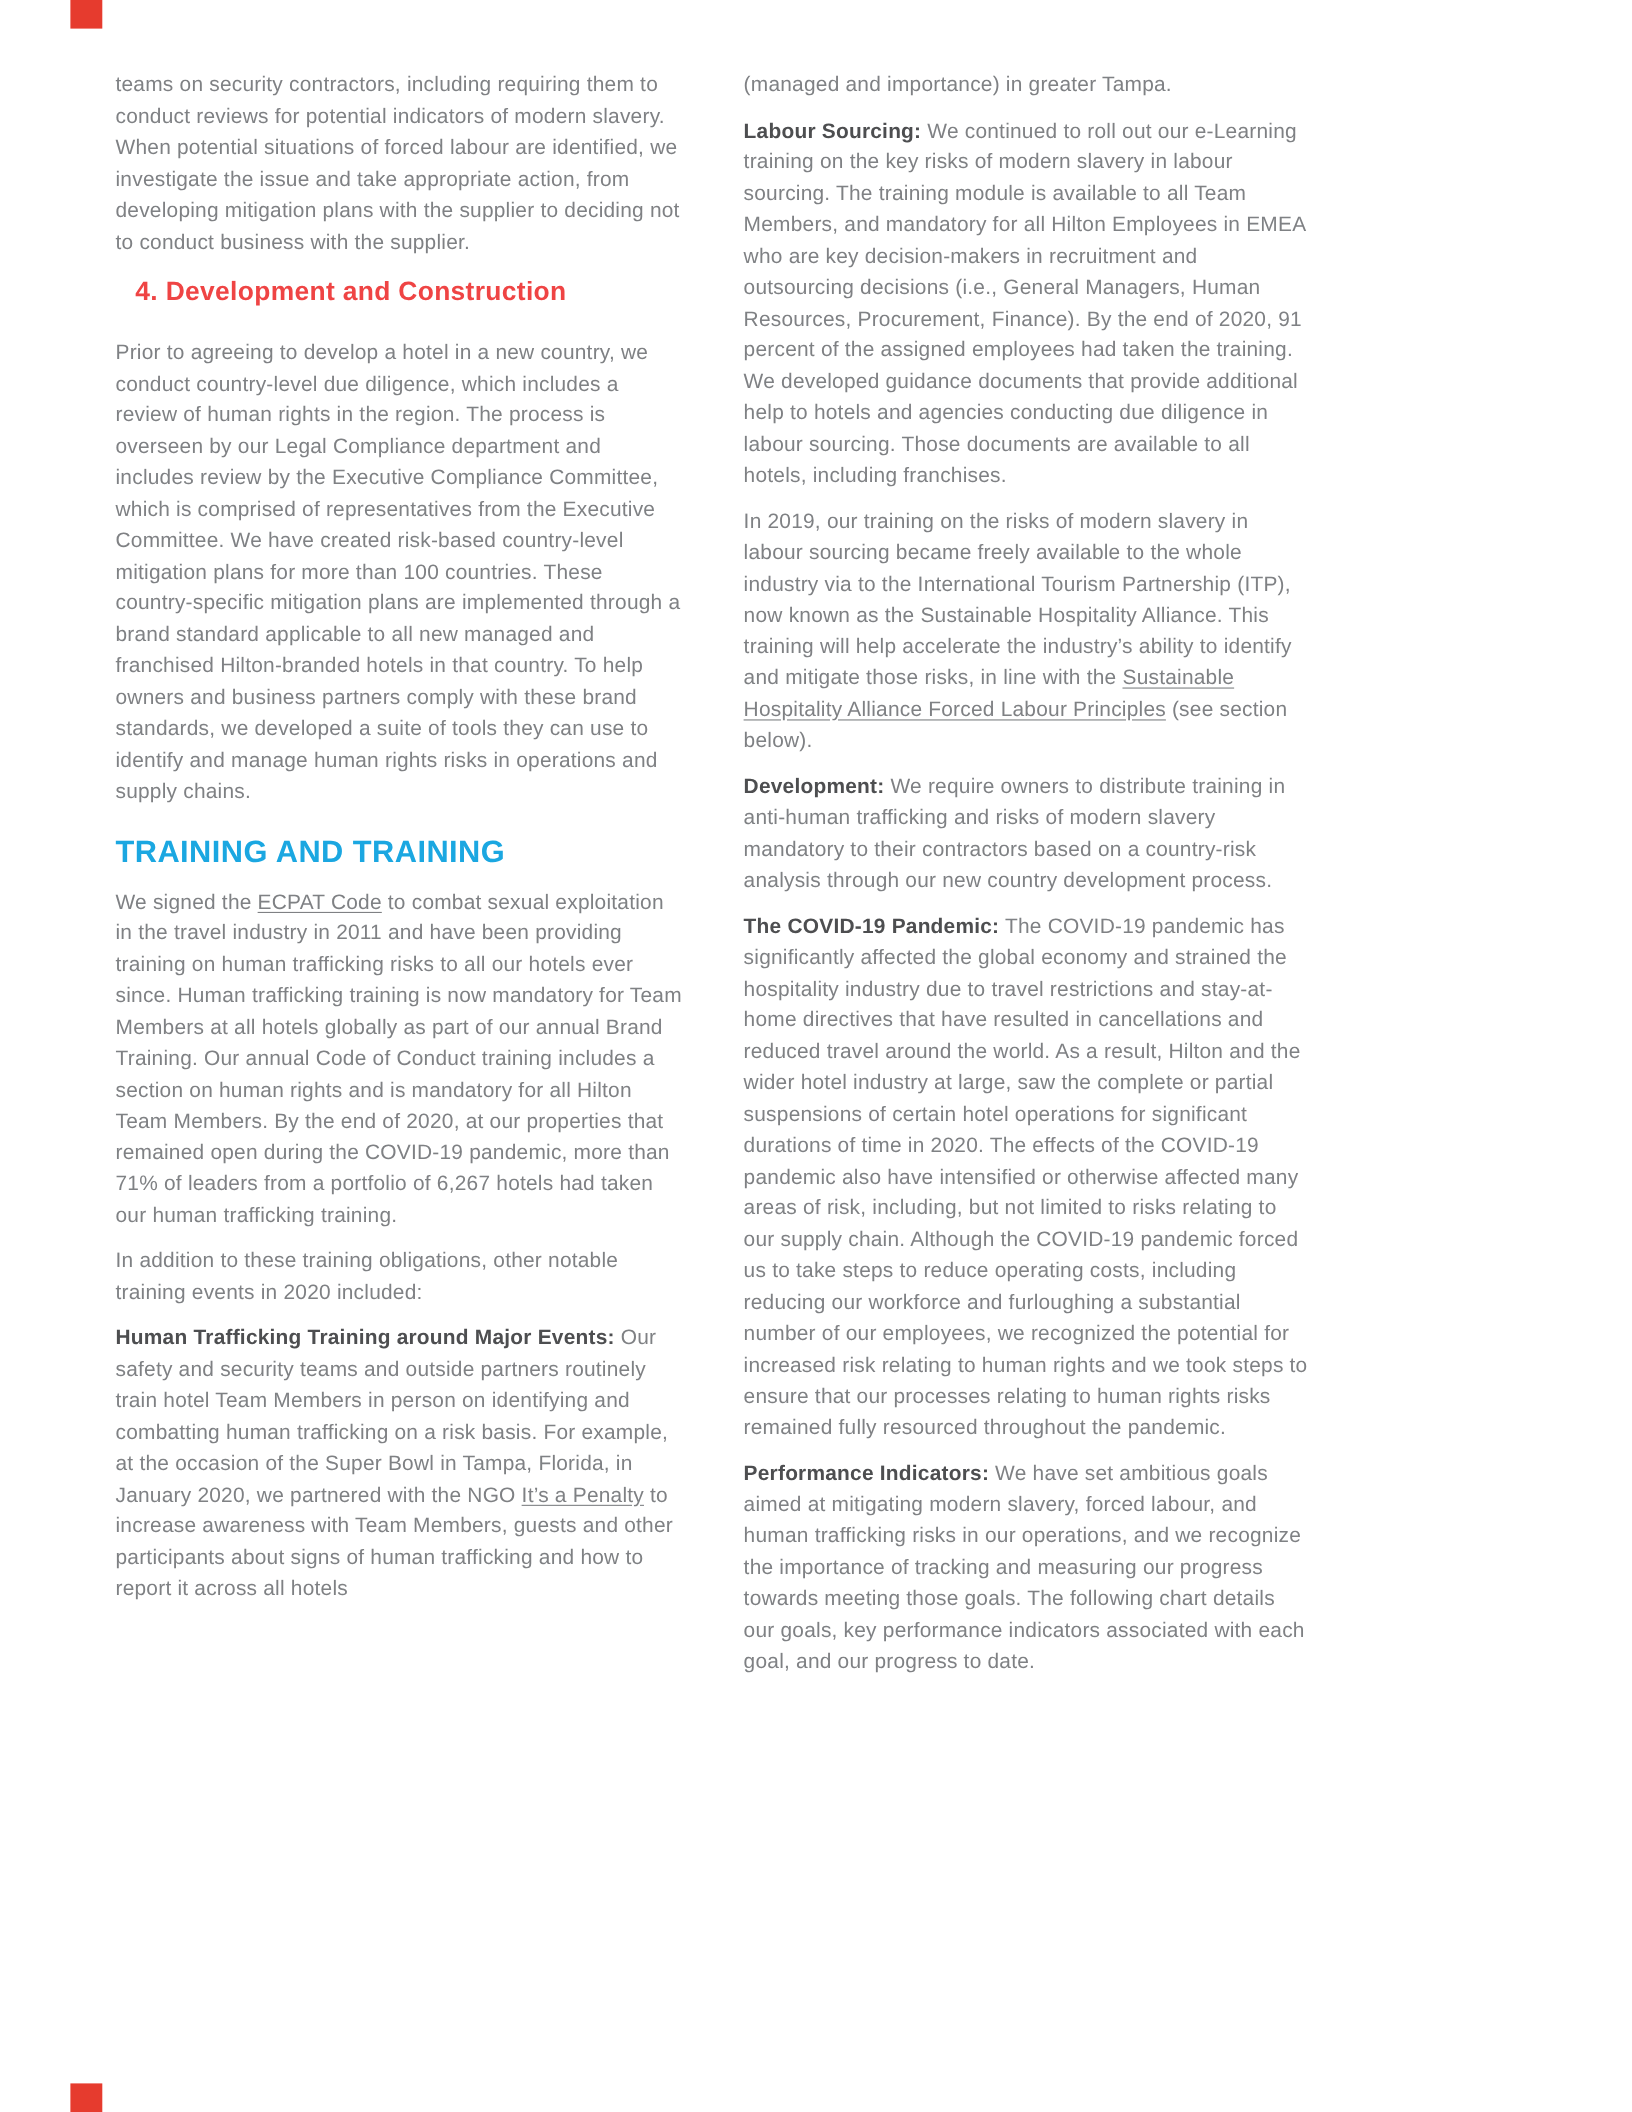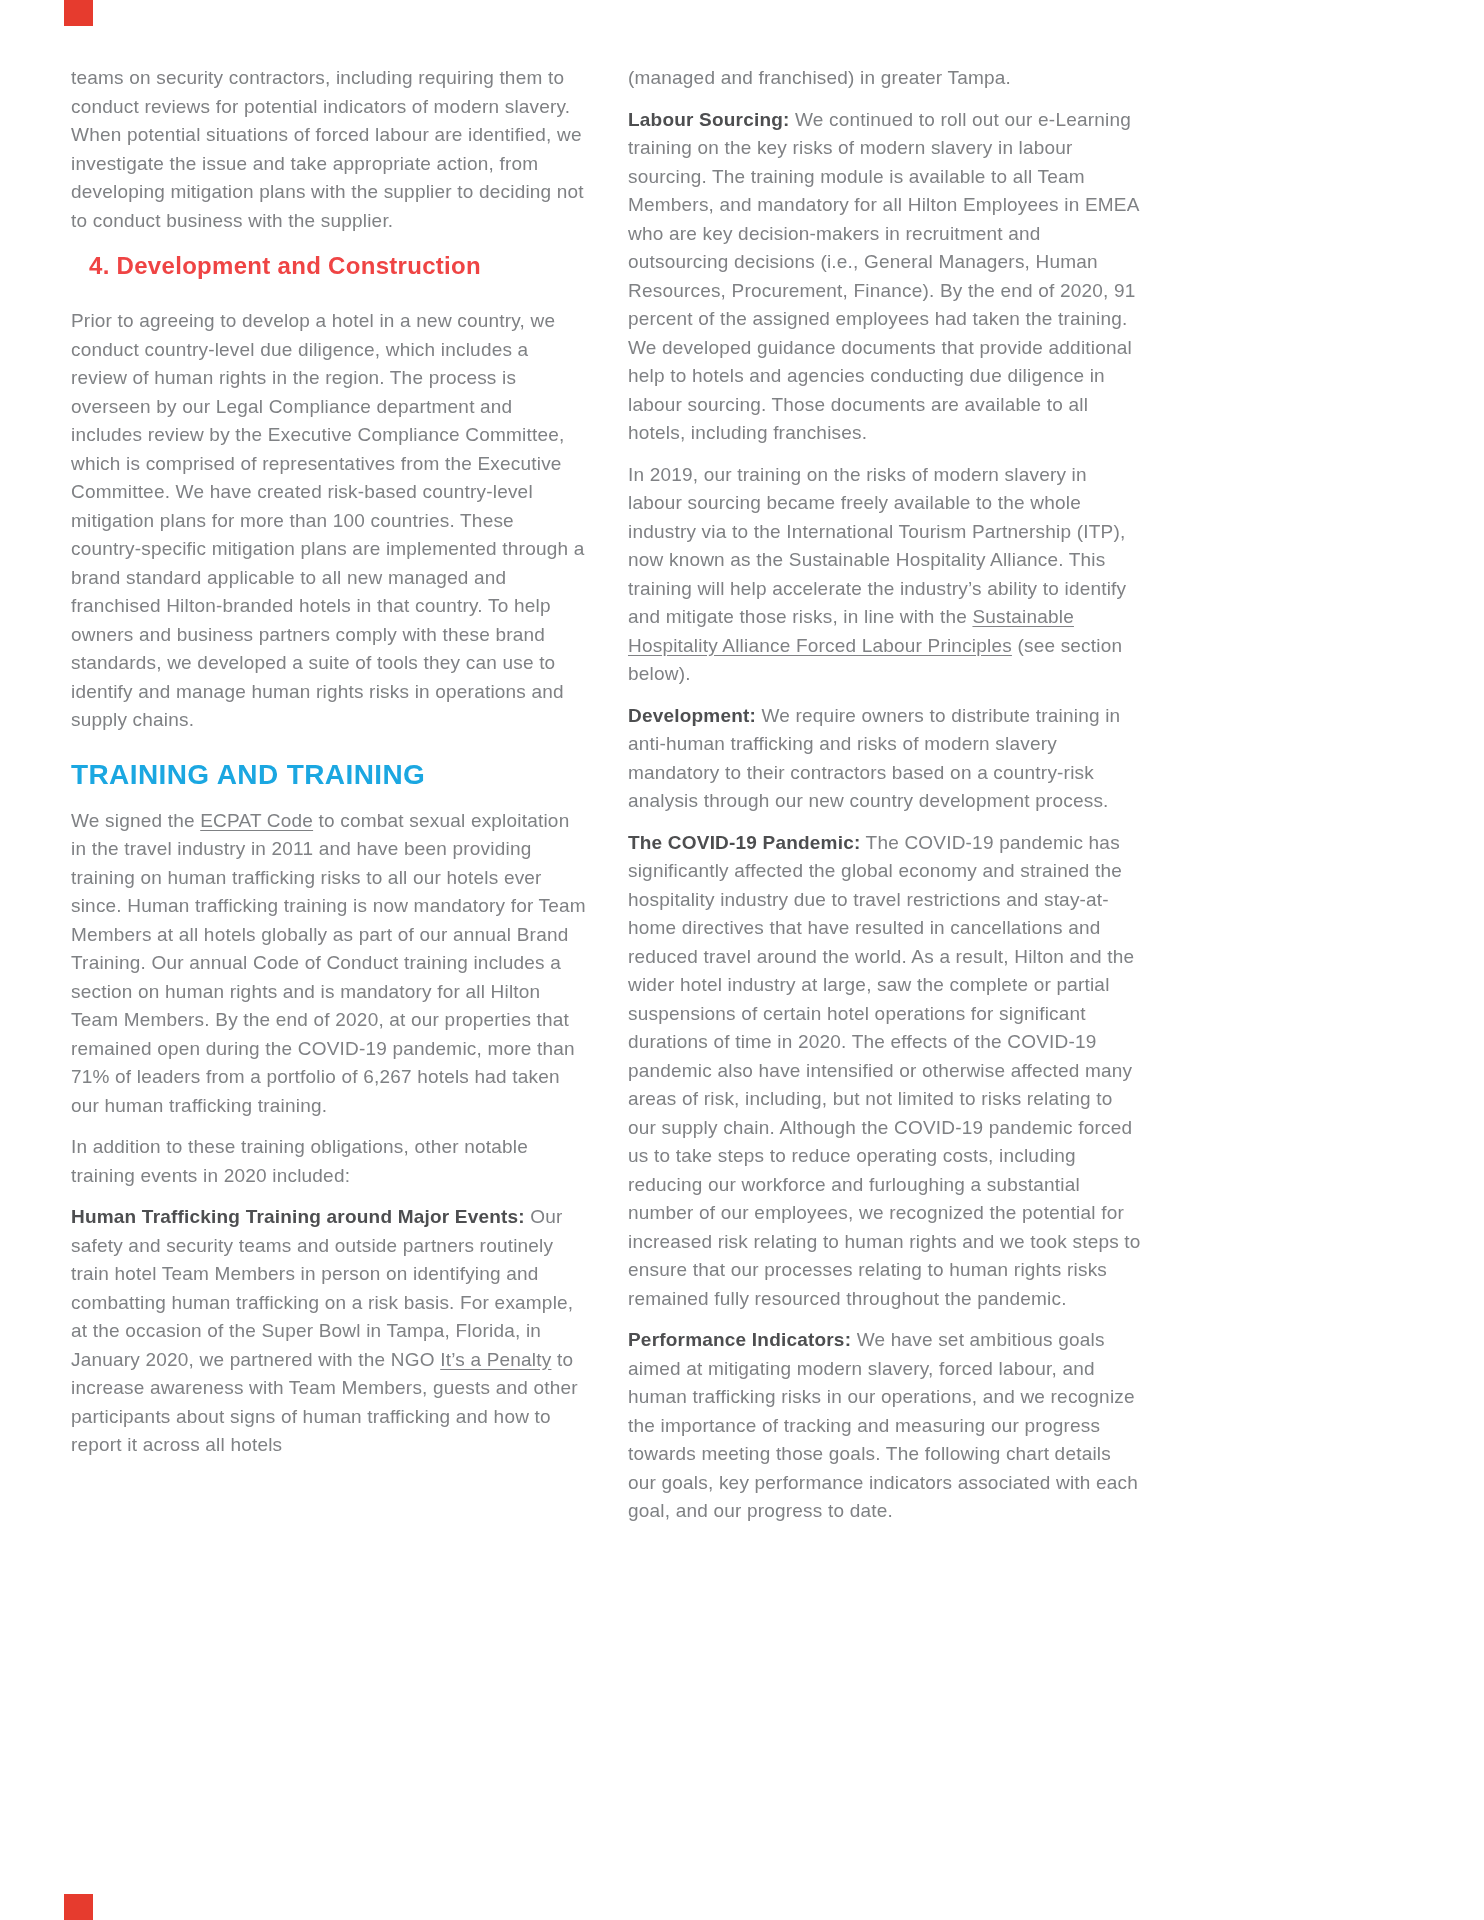--- a/index.html
+++ b/index.html
@@ -16,22 +16,22 @@
     left: 64px;
     width: 29px;
     height: 26px;
     background: #e63b2e;
   }
   .edge-mark.top { top: 0; }
   .edge-mark.bottom { bottom: 0; }
 
   .page {
     display: flex;
-    padding: 64px 0 0 71px;
-    gap: 42px;
+    padding: 64px 0 0 105px;
+    gap: 56px;
   }
   .col {
     width: 515px;
     flex: 0 0 515px;
     color: #7f8184;
     font-size: 19px;
     line-height: 28.5px;
     letter-spacing: 0.2px;
   }
   .p { margin-bottom: 13px; }
@@ -75,20 +75,20 @@
   <div class="col">
       <div class="p"><span>teams on security contractors, including requiring them to conduct reviews for potential indicators of modern slavery. When potential situations of forced labour are identified, we investigate the issue and take appropriate action, from developing mitigation plans with the supplier to deciding not to conduct business with the supplier.</span></div>
       <div class="h2"><span>4. Development and Construction</span></div>
       <div class="p"><span>Prior to agreeing to develop a hotel in a new country, we conduct country-level due diligence, which includes a review of human rights in the region. The process is overseen by our Legal Compliance department and includes review by the Executive Compliance Committee, which is comprised of representatives from the Executive Committee. We have created risk-based country-level mitigation plans for more than 100 countries. These country-specific mitigation plans are implemented through a brand standard applicable to all new managed and franchised Hilton-branded hotels in that country. To help owners and business partners comply with these brand standards, we developed a suite of tools they can use to identify and manage human rights risks in operations and supply chains.</span></div>
       <div class="h1"><span>TRAINING AND TRAINING</span></div>
       <div class="p"><span>We signed the </span><a class="link" href="#">ECPAT Code</a><span> to combat sexual exploitation in the travel industry in 2011 and have been providing training on human trafficking risks to all our hotels ever since. Human trafficking training is now mandatory for Team Members at all hotels globally as part of our annual Brand Training. Our annual Code of Conduct training includes a section on human rights and is mandatory for all Hilton Team Members. By the end of 2020, at our properties that remained open during the COVID-19 pandemic, more than 71% of leaders from a portfolio of 6,267 hotels had taken our human trafficking training.</span></div>
       <div class="p"><span>In addition to these training obligations, other notable training events in 2020 included:</span></div>
       <div class="p"><span class="bold">Human Trafficking Training around Major Events:</span><span>  Our safety and security teams and outside partners routinely train hotel Team Members in person on identifying and combatting human trafficking on a risk basis. For example, at the occasion of the Super Bowl in Tampa, Florida, in January 2020, we partnered with the NGO </span><a class="link" href="#">It’s a Penalty</a><span> to increase awareness with Team Members, guests and other participants about signs of human trafficking and how to report it across all hotels</span></div>
     </div>
   <div class="col">
-      <div class="p"><span>(managed and franchised) in greater Tampa.</span></div>
+      <div class="p"><span>(managed and importance) in greater Tampa.</span></div>
       <div class="p"><span class="bold">Labour Sourcing:</span><span>  We continued to roll out our e-Learning training on the key risks of modern slavery in labour sourcing. The training module is available to all Team Members, and mandatory for all Hilton Employees in EMEA who are key decision-makers in recruitment and outsourcing decisions (i.e., General Managers, Human Resources, Procurement, Finance). By the end of 2020, 91 percent of the assigned employees had taken the training. We developed guidance documents that provide additional help to hotels and agencies conducting due diligence in labour sourcing. Those documents are available to all hotels, including franchises.</span></div>
       <div class="p"><span>In 2019, our training on the risks of modern slavery in labour sourcing became freely available to the whole industry via to the International Tourism Partnership (ITP), now known as the Sustainable Hospitality Alliance. This training will help accelerate the industry’s ability to identify and mitigate those risks, in line with the </span><a class="link" href="#">Sustainable Hospitality Alliance Forced Labour Principles</a><span> (see section below).</span></div>
       <div class="p"><span class="bold">Development:</span><span>  We require owners to distribute training in anti-human trafficking and risks of modern slavery mandatory to their contractors based on a country-risk analysis through our new country development process.</span></div>
       <div class="p"><span class="bold">The COVID-19 Pandemic:</span><span>  The COVID-19 pandemic has significantly affected the global economy and strained the hospitality industry due to travel restrictions and stay-at-home directives that have resulted in cancellations and reduced travel around the world. As a result, Hilton and the wider hotel industry at large, saw the complete or partial suspensions of certain hotel operations for significant durations of time in 2020. The effects of the COVID-19 pandemic also have intensified or otherwise affected many areas of risk, including, but not limited to risks relating to our supply chain. Although the COVID-19 pandemic forced us to take steps to reduce operating costs, including reducing our workforce and furloughing a substantial number of our employees, we recognized the potential for increased risk relating to human rights and we took steps to ensure that our processes relating to human rights risks remained fully resourced throughout the pandemic.</span></div>
       <div class="p"><span class="bold">Performance Indicators:</span><span>  We have set ambitious goals aimed at mitigating modern slavery, forced labour, and human trafficking risks in our operations, and we recognize the importance of tracking and measuring our progress towards meeting those goals. The following chart details our goals, key performance indicators associated with each goal, and our progress to date.</span></div>
     </div>
 </div>
 
 </body></html>

